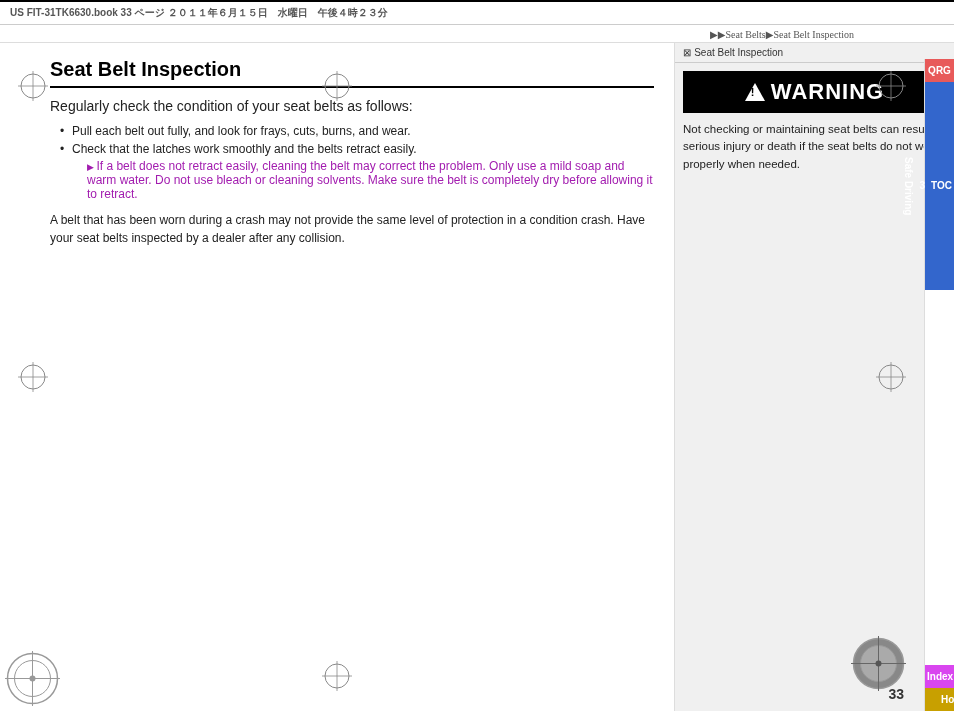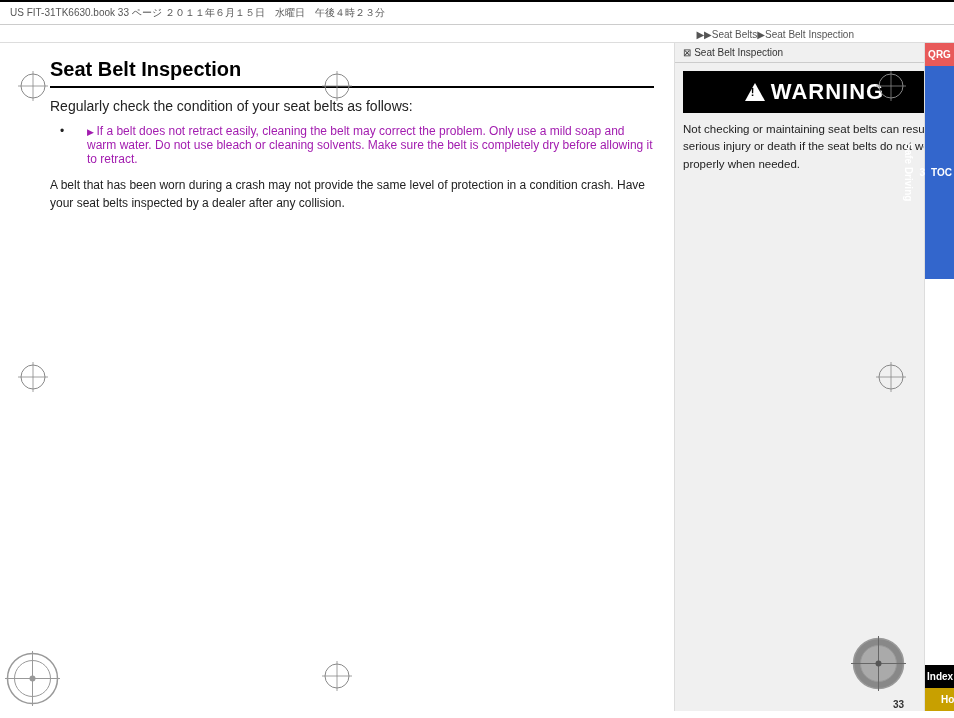--- a/index.html
+++ b/index.html
@@ -16,29 +16,31 @@
 
     
     .top-bar {
       border-top: 2px solid #000;
       border-bottom: 1px solid #ccc;
       padding: 4px 10px;
       font-size: 10px;
       color: #555;
       display: flex;
       align-items: center;
+      font-weight: bold;
     }
 
     
     .breadcrumb-bar {
       text-align: right;
       padding: 4px 100px 2px 10px;
       font-size: 10px;
       color: #555;
       border-bottom: 1px solid #ddd;
+      font-family: Liberation Serif, serif;
     }
 
     
     .main-layout {
       display: flex;
       height: calc(718px - 50px);
     }
 
     
     .content-area {
@@ -172,21 +174,21 @@
       color: #222;
       line-height: 1.5;
       background: #f0f0f0;
     }
 
     
     .right-sidebar {
       width: 30px;
       position: absolute;
       right: 0;
-      top: 0;
+      top: 16px;
       bottom: 0;
       display: flex;
       flex-direction: column;
       background: #fff;
       border-left: 1px solid #ddd;
     }
 
     .tab-qrg {
       background: #e85a5a;
       color: #fff;
@@ -226,21 +228,21 @@
       font-size: 10px;
       text-orientation: mixed;
     }
 
     .tab-spacer {
       flex: 2;
       background: #fff;
     }
 
     .tab-index {
-      background: #000000;
+      background: #d946ef;
       color: #fff;
       font-size: 10px;
       font-weight: bold;
       text-align: center;
       padding: 6px 2px;
       cursor: pointer;
     }
 
     .tab-home {
       background: #c8a000;
@@ -248,23 +250,23 @@
       font-size: 10px;
       font-weight: bold;
       text-align: right;
       padding: 6px 16px;
       cursor: pointer;
     }
 
     
     .page-number {
       position: absolute;
-      bottom: 8px;
+      bottom: 16px;
       right: 50px;
-      font-size: 10px;
+      font-size: 14px;
       font-weight: bold;
       color: #333;
       margin-left: 19px;
     }
 
     
     .corner-deco {
       position: absolute;
       width: 30px;
       height: 30px;
@@ -348,20 +350,24 @@
         <line x1="0" y1="15" x2="30" y2="15" stroke="#888" stroke-width="0.8"></line>
       </svg>
     </div>
 
     <h1 class="page-title">Seat Belt Inspection</h1>
 
     <p class="intro-text">Regularly check the condition of your seat belts as follows:</p>
 
     <ul class="bullet-list">
       <li>
+        <span>Pull each belt out fully, and look for frays, cuts, burns, and wear.</span>
+      </li>
+      <li>
+        <span>Check that the latches work smoothly and the belts retract easily.</span>
         <div class="sub-bullet">If a belt does not retract easily, cleaning the belt may correct the problem. Only use a mild soap and warm water. Do not use bleach or cleaning solvents. Make sure the belt is completely dry before allowing it to retract.</div>
       </li>
     </ul>
 
     <p class="body-text">A belt that has been worn during a crash may not provide the same level of protection in a condition crash. Have your seat belts inspected by a dealer after any collision.</p>
 
     <div class="big-circle-bl">
       <svg viewBox="0 0 55 55">
         <circle cx="27.5" cy="27.5" r="25" fill="none" stroke="#999" stroke-width="1.5"></circle>
         <circle cx="27.5" cy="27.5" r="18" fill="none" stroke="#999" stroke-width="1"></circle>

